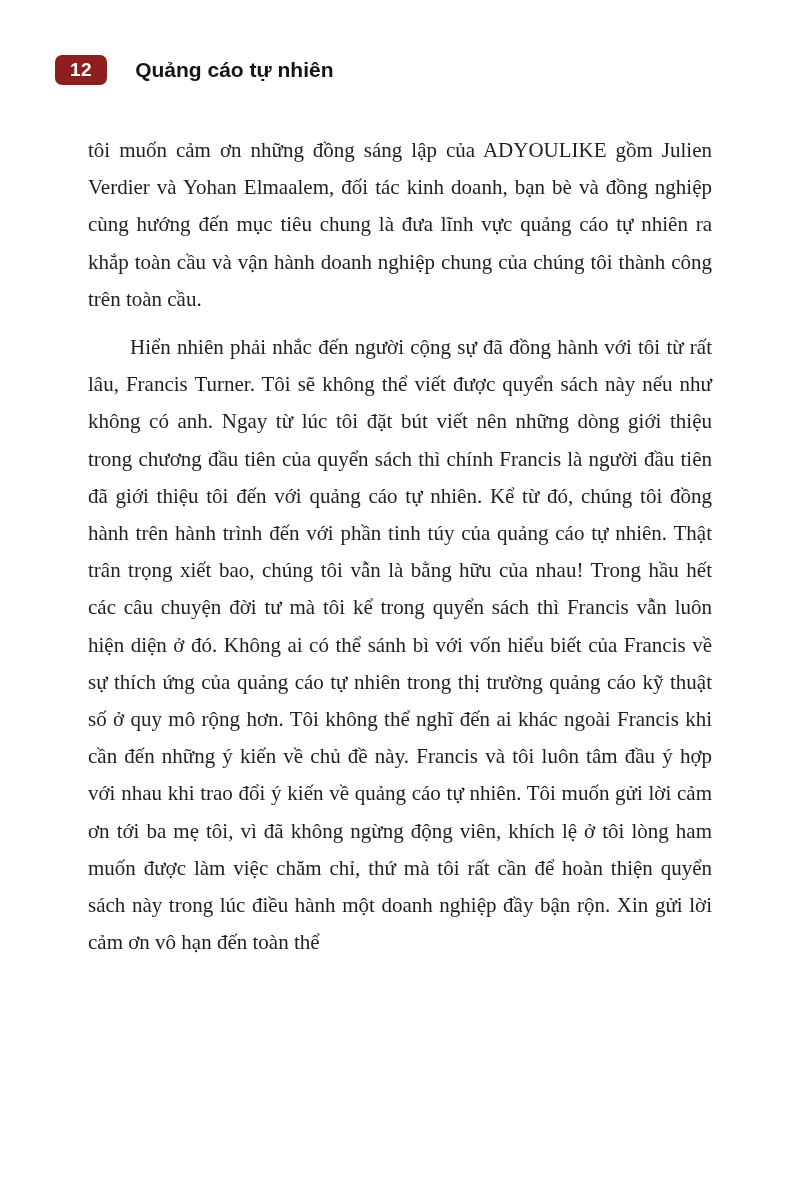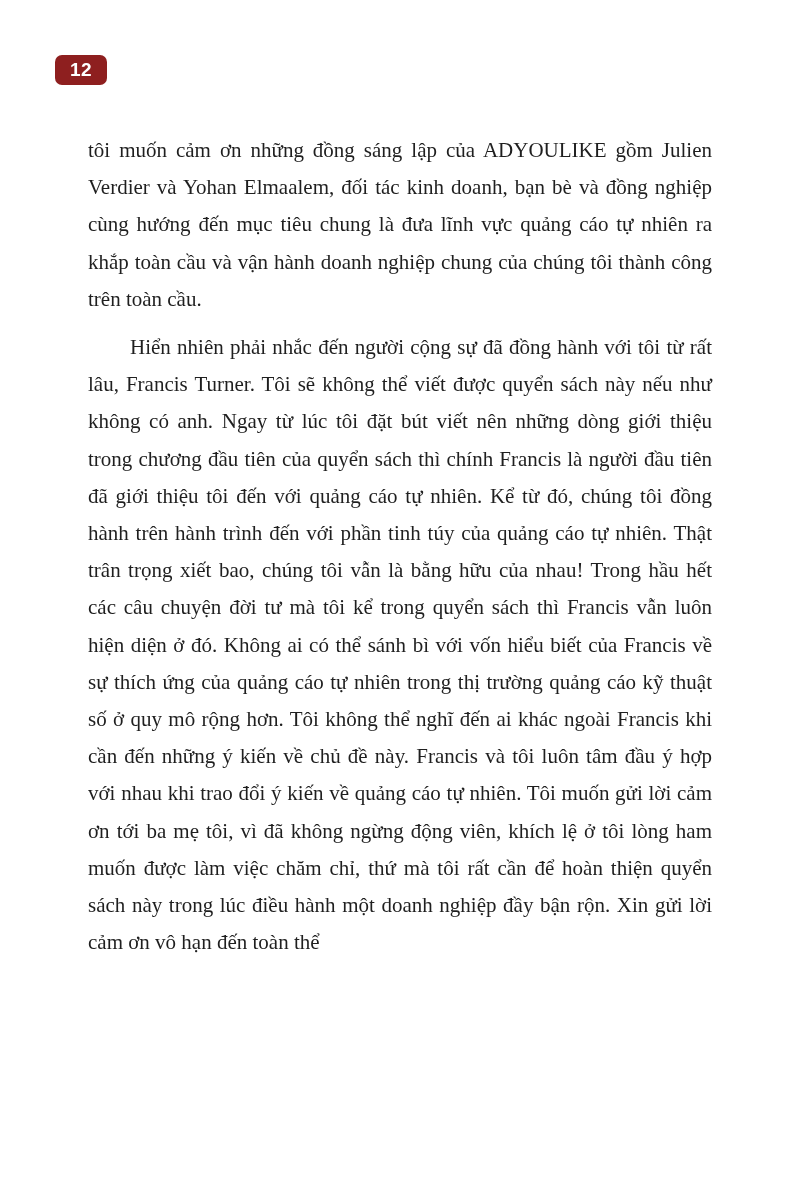--- a/index.html
+++ b/index.html
@@ -58,20 +58,21 @@
     text-indent: 42px;
   }
 </style>
 </head>
 <body>
 
 <div class="page">
 
   <header class="page-header">
     <span class="page-num-badge">12</span>
+    <span class="book-title">Quảng cáo tự nhiên</span>
   </header>
 
   <main class="page-content">
     <p class="para">tôi muốn cảm ơn những đồng sáng lập của ADYOULIKE gồm Julien Verdier và Yohan Elmaalem, đối tác kinh doanh, bạn bè và đồng nghiệp cùng hướng đến mục tiêu chung là đưa lĩnh vực quảng cáo tự nhiên ra khắp toàn cầu và vận hành doanh nghiệp chung của chúng tôi thành công trên toàn cầu.</p>
     <p class="para indent">Hiển nhiên phải nhắc đến người cộng sự đã đồng hành với tôi từ rất lâu, Francis Turner. Tôi sẽ không thể viết được quyển sách này nếu như không có anh. Ngay từ lúc tôi đặt bút viết nên những dòng giới thiệu trong chương đầu tiên của quyển sách thì chính Francis là người đầu tiên đã giới thiệu tôi đến với quảng cáo tự nhiên. Kể từ đó, chúng tôi đồng hành trên hành trình đến với phần tinh túy của quảng cáo tự nhiên. Thật trân trọng xiết bao, chúng tôi vẫn là bằng hữu của nhau! Trong hầu hết các câu chuyện đời tư mà tôi kể trong quyển sách thì Francis vẫn luôn hiện diện ở đó. Không ai có thể sánh bì với vốn hiểu biết của Francis về sự thích ứng của quảng cáo tự nhiên trong thị trường quảng cáo kỹ thuật số ở quy mô rộng hơn. Tôi không thể nghĩ đến ai khác ngoài Francis khi cần đến những ý kiến về chủ đề này. Francis và tôi luôn tâm đầu ý hợp với nhau khi trao đổi ý kiến về quảng cáo tự nhiên. Tôi muốn gửi lời cảm ơn tới ba mẹ tôi, vì đã không ngừng động viên, khích lệ ở tôi lòng ham muốn được làm việc chăm chỉ, thứ mà tôi rất cần để hoàn thiện quyển sách này trong lúc điều hành một doanh nghiệp đầy bận rộn. Xin gửi lời cảm ơn vô hạn đến toàn thể</p>
   </main>
 
 </div>
 
 </body></html>

